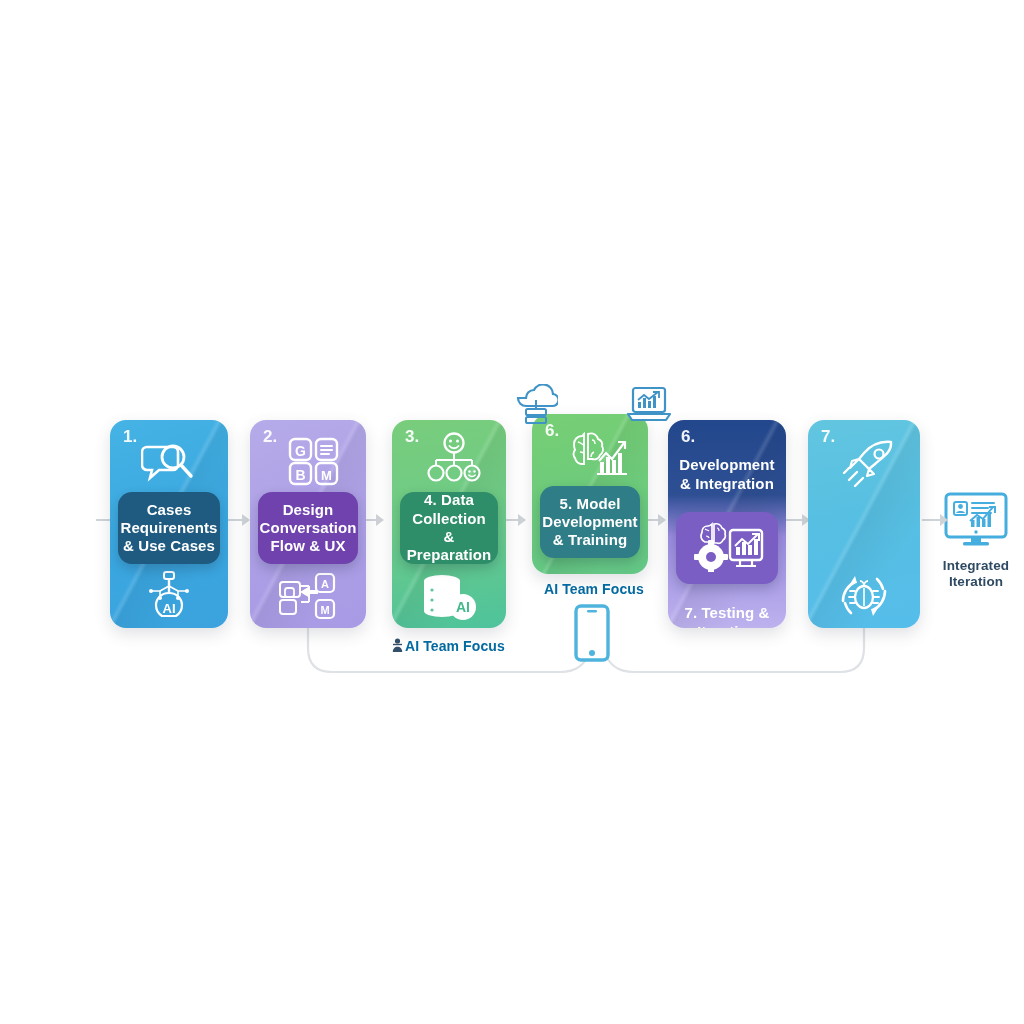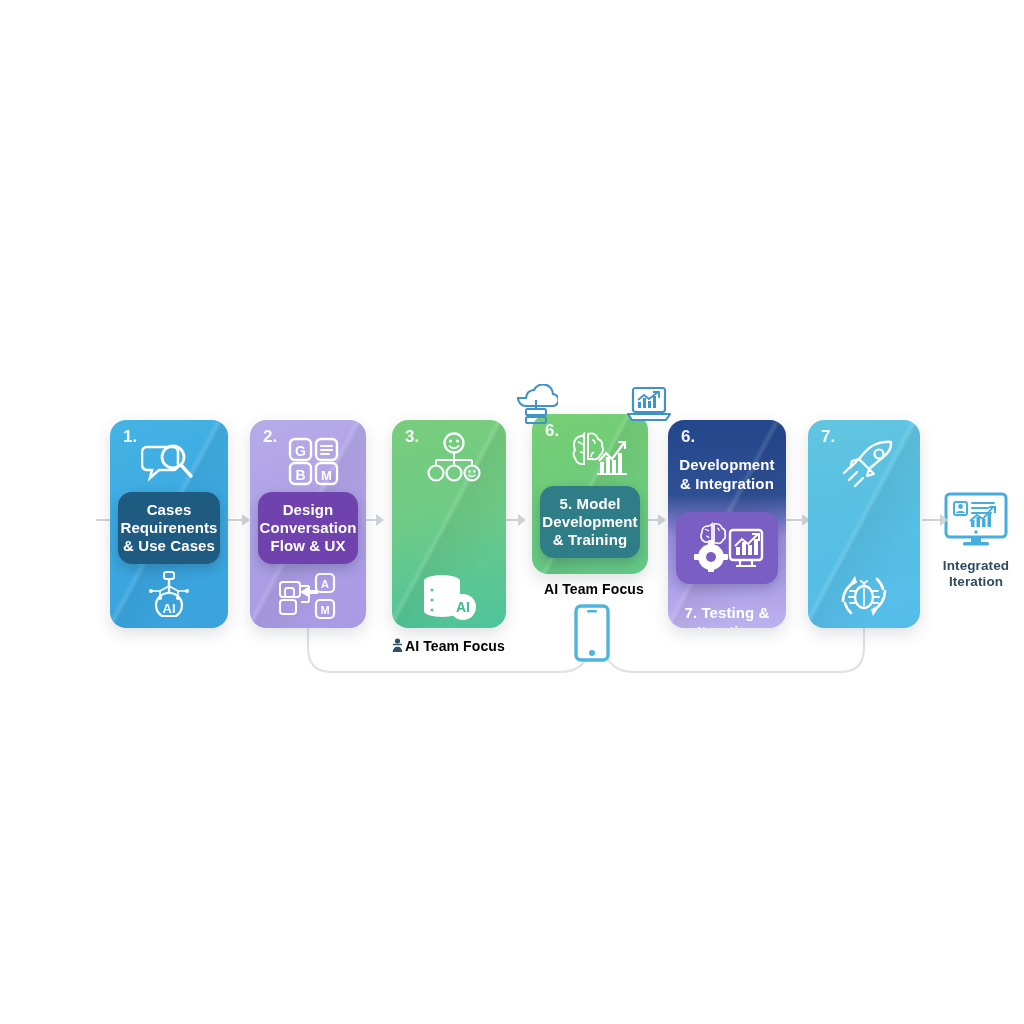--- a/index.html
+++ b/index.html
@@ -73,21 +73,21 @@
   #card-3 .fill{position:absolute;inset:0;background:linear-gradient(170deg,#79cd7c 0%,#6ecb86 45%,#4ec39c 100%);}
   #card-4 .fill{position:absolute;inset:0;background:linear-gradient(170deg,#77cf74 0%,#6bca7d 60%,#63c787 100%);}
   #card-5 .fill{position:absolute;inset:0;background:linear-gradient(180deg,#23478c 0%,#2e4f93 36%,#9b8be0 56%,#bdb2ee 100%);}
   #card-6 .fill{position:absolute;inset:0;background:linear-gradient(170deg,#62c6e0 0%,#57bfe2 45%,#55bdea 100%);}
 
   
   .connector{position:absolute;left:0;top:0;pointer-events:none;}
 
   
   .team-focus{
-    position:absolute;font-size:14px;font-weight:700;color:#000000;
+    position:absolute;font-size:14px;font-weight:700;color:#0369a1;
     white-space:nowrap;letter-spacing:.1px;
   }
   .team-focus .tf-glyph{display:inline-block;vertical-align:-2px;margin-right:2px;}
 
   
   .deco{position:absolute;z-index:6;}
 </style>
 </head>
 <body>
 
@@ -241,20 +241,27 @@
           <circle cx="34.5" cy="9" r="1.5" fill="#fff"></circle>
         <path d="M26.5 14c2.5 3 6.5 3 9 0" fill="none" stroke="#fff" stroke-width="1.8" stroke-linecap="round"></path>
         <path d="M31 21v7M13 28h36M13 28v6M31 28v6M49 28v6" fill="none" stroke="#fff" stroke-width="2"></path>
         <circle cx="13" cy="41" r="7.5" fill="none" stroke="#fff" stroke-width="2.2"></circle>
         <circle cx="31" cy="41" r="7.5" fill="none" stroke="#fff" stroke-width="2.2"></circle>
         <circle cx="49" cy="41" r="7.5" fill="none" stroke="#fff" stroke-width="2.2"></circle>
         <circle cx="46.5" cy="39.5" r="1.2" fill="#fff"></circle>
           <circle cx="51.5" cy="39.5" r="1.2" fill="#fff"></circle>
         <path d="M45.8 43c1.8 2 4.6 2 6.4 0" fill="none" stroke="#fff" stroke-width="1.5" stroke-linecap="round"></path>
       </svg>
+    </div>
+    <div class="pill" style="top:72px;height:72px;background:#2f8e6a;">
+      <span>
+        <span>4. Data</span><br>
+        <span>Collection</span><br>
+        <span>&amp; Preparation</span>
+      </span>
     </div>
     <div class="icon-slot" style="top:152px;height:52px;">
       <svg width="62" height="50" viewBox="0 0 62 50">
         <g fill="#fff">
           <ellipse cx="24" cy="8" rx="18" ry="6"></ellipse>
           <rect x="6" y="8" width="36" height="10"></rect>
           <ellipse cx="24" cy="18" rx="18" ry="6"></ellipse>
           <rect x="6" y="18" width="36" height="10"></rect>
           <ellipse cx="24" cy="28" rx="18" ry="6"></ellipse>
           <rect x="6" y="28" width="36" height="10"></rect>

